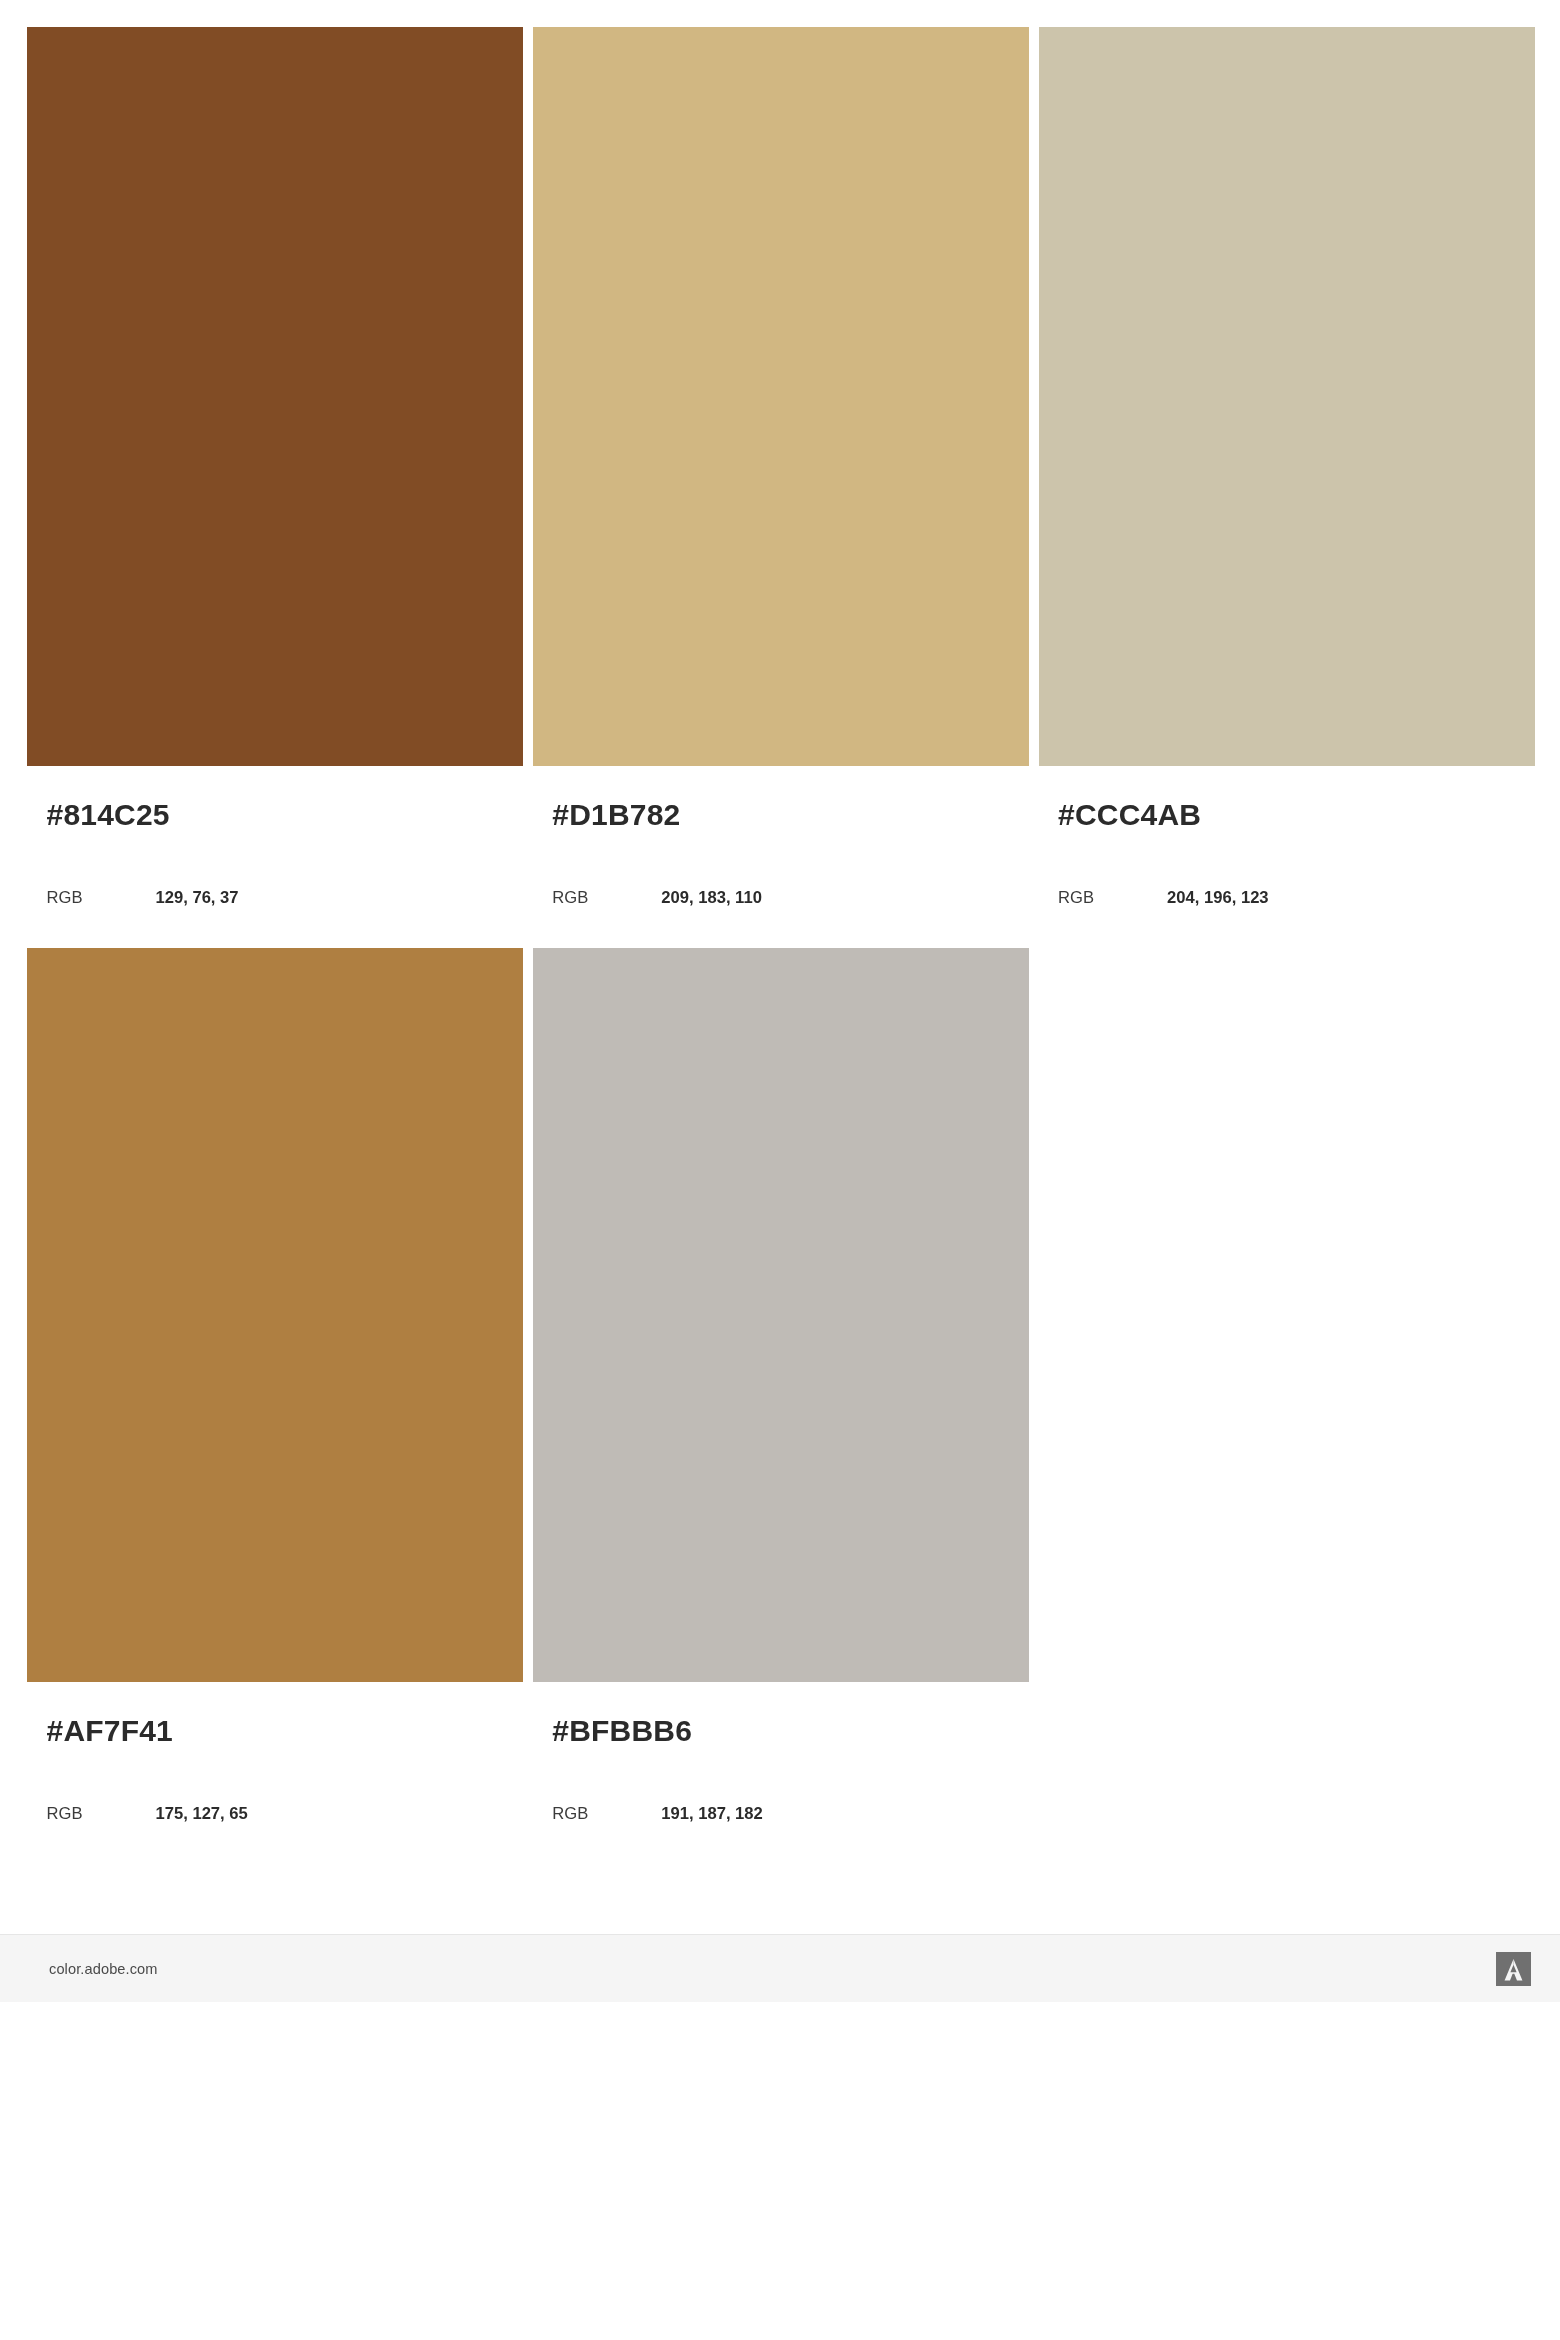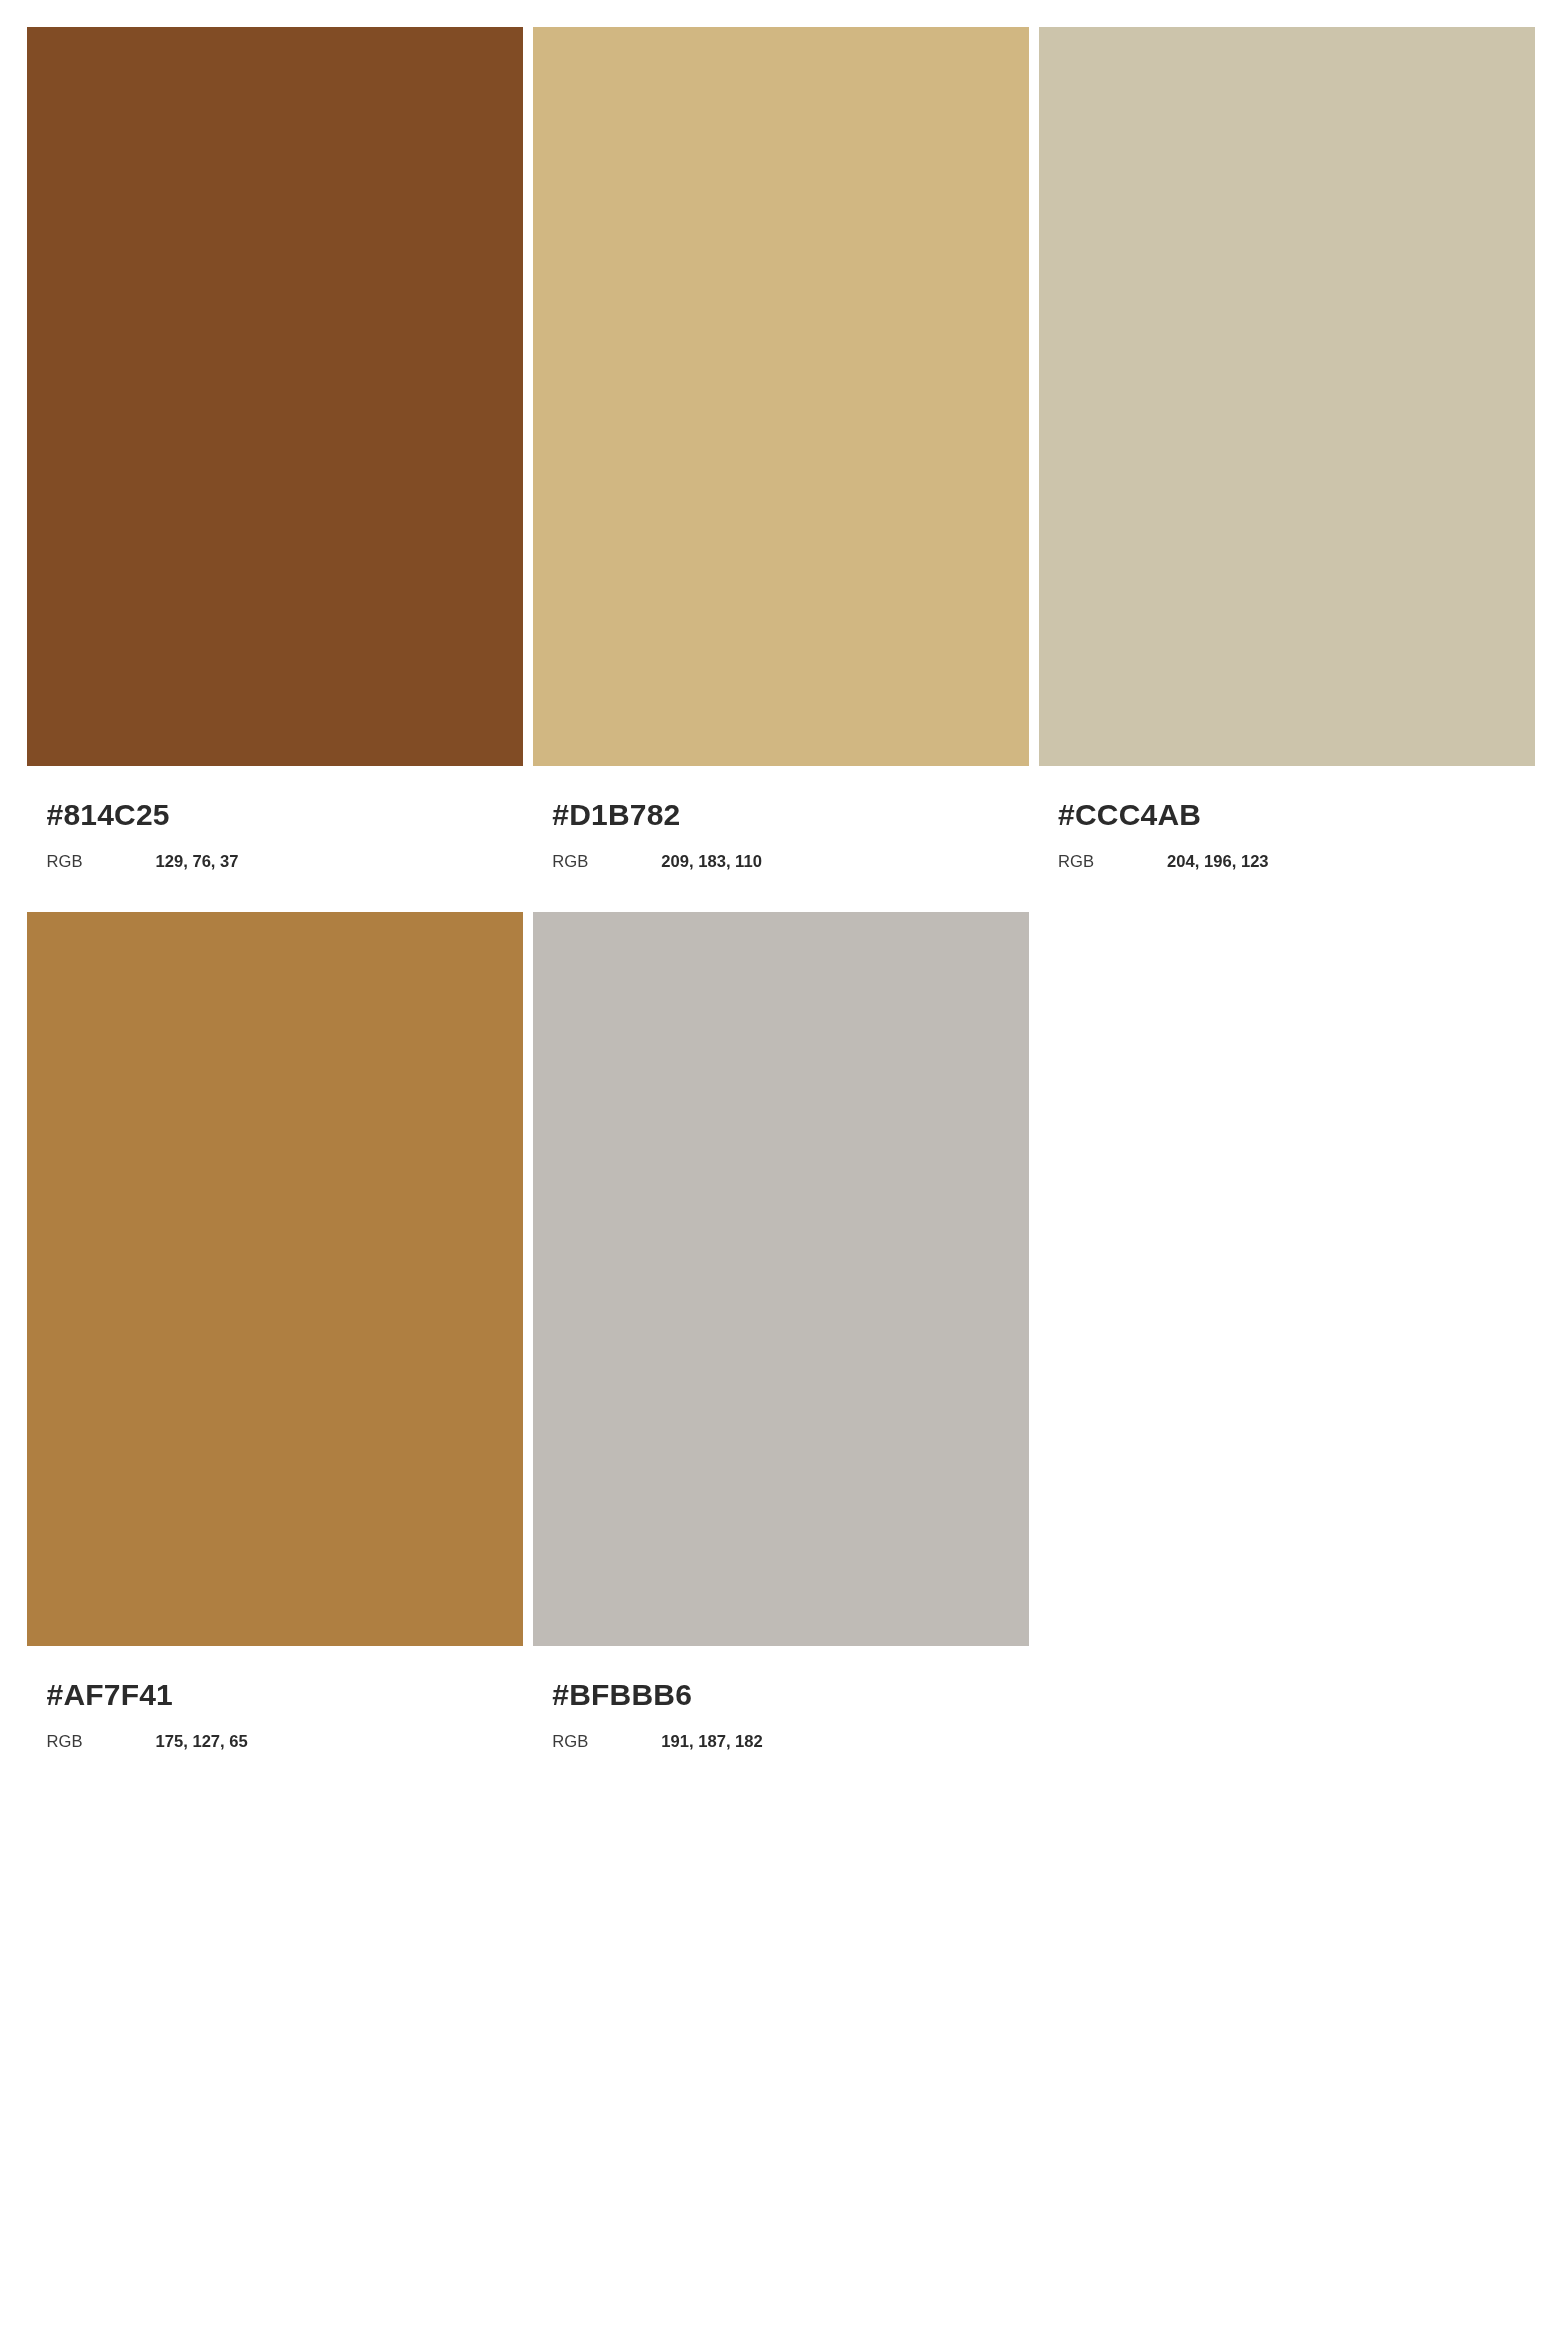--- a/index.html
+++ b/index.html
@@ -56,20 +56,21 @@
     align-items:baseline;
     line-height:1;
     white-space:nowrap;
   }
   .rgb-key {
     font-size:16.6px;
     font-weight:400;
     color:#3b3b3b;
     width:73px;
     flex:0 0 73px;
+    margin-top:36px;
   }
   .rgb-value {
     font-size:16.6px;
     font-weight:600;
     color:#2b2b2b;
     margin-left:36px;
   }
 
   .row-spacer { height:41px; }
 
@@ -164,15 +165,24 @@
             <span class="rgb-key">RGB</span>
             <span class="rgb-value">191, 187, 182</span>
           </div>
         </div>
       </div>
 
     </div>
 
   </div>
 
+  <div class="footer" style="background: rgb(245, 245, 245);">
+    <span class="footer-url">color.adobe.com</span>
+    <svg class="footer-logo" viewBox="0 0 36 35" xmlns="http://www.w3.org/2000/svg">
+      <rect x="0" y="0" width="36" height="35" fill="#707070"></rect>
+      <path d="M18 7.2 L27.2 29.4 L21.6 29.4 L18.8 22.3 L14.1 22.3 L18 12.6 Z" fill="#f5f5f5"></path>
+      <path d="M18 7.2 L8.8 29.4 L14.4 29.4 L18 20.0 Z" fill="#f5f5f5"></path>
+      <path d="M18 13.0 L21.2 20.9 L14.8 20.9 Z" fill="#707070"></path>
+    </svg>
+  </div>
 
 </div>
 
 
 </body></html>

